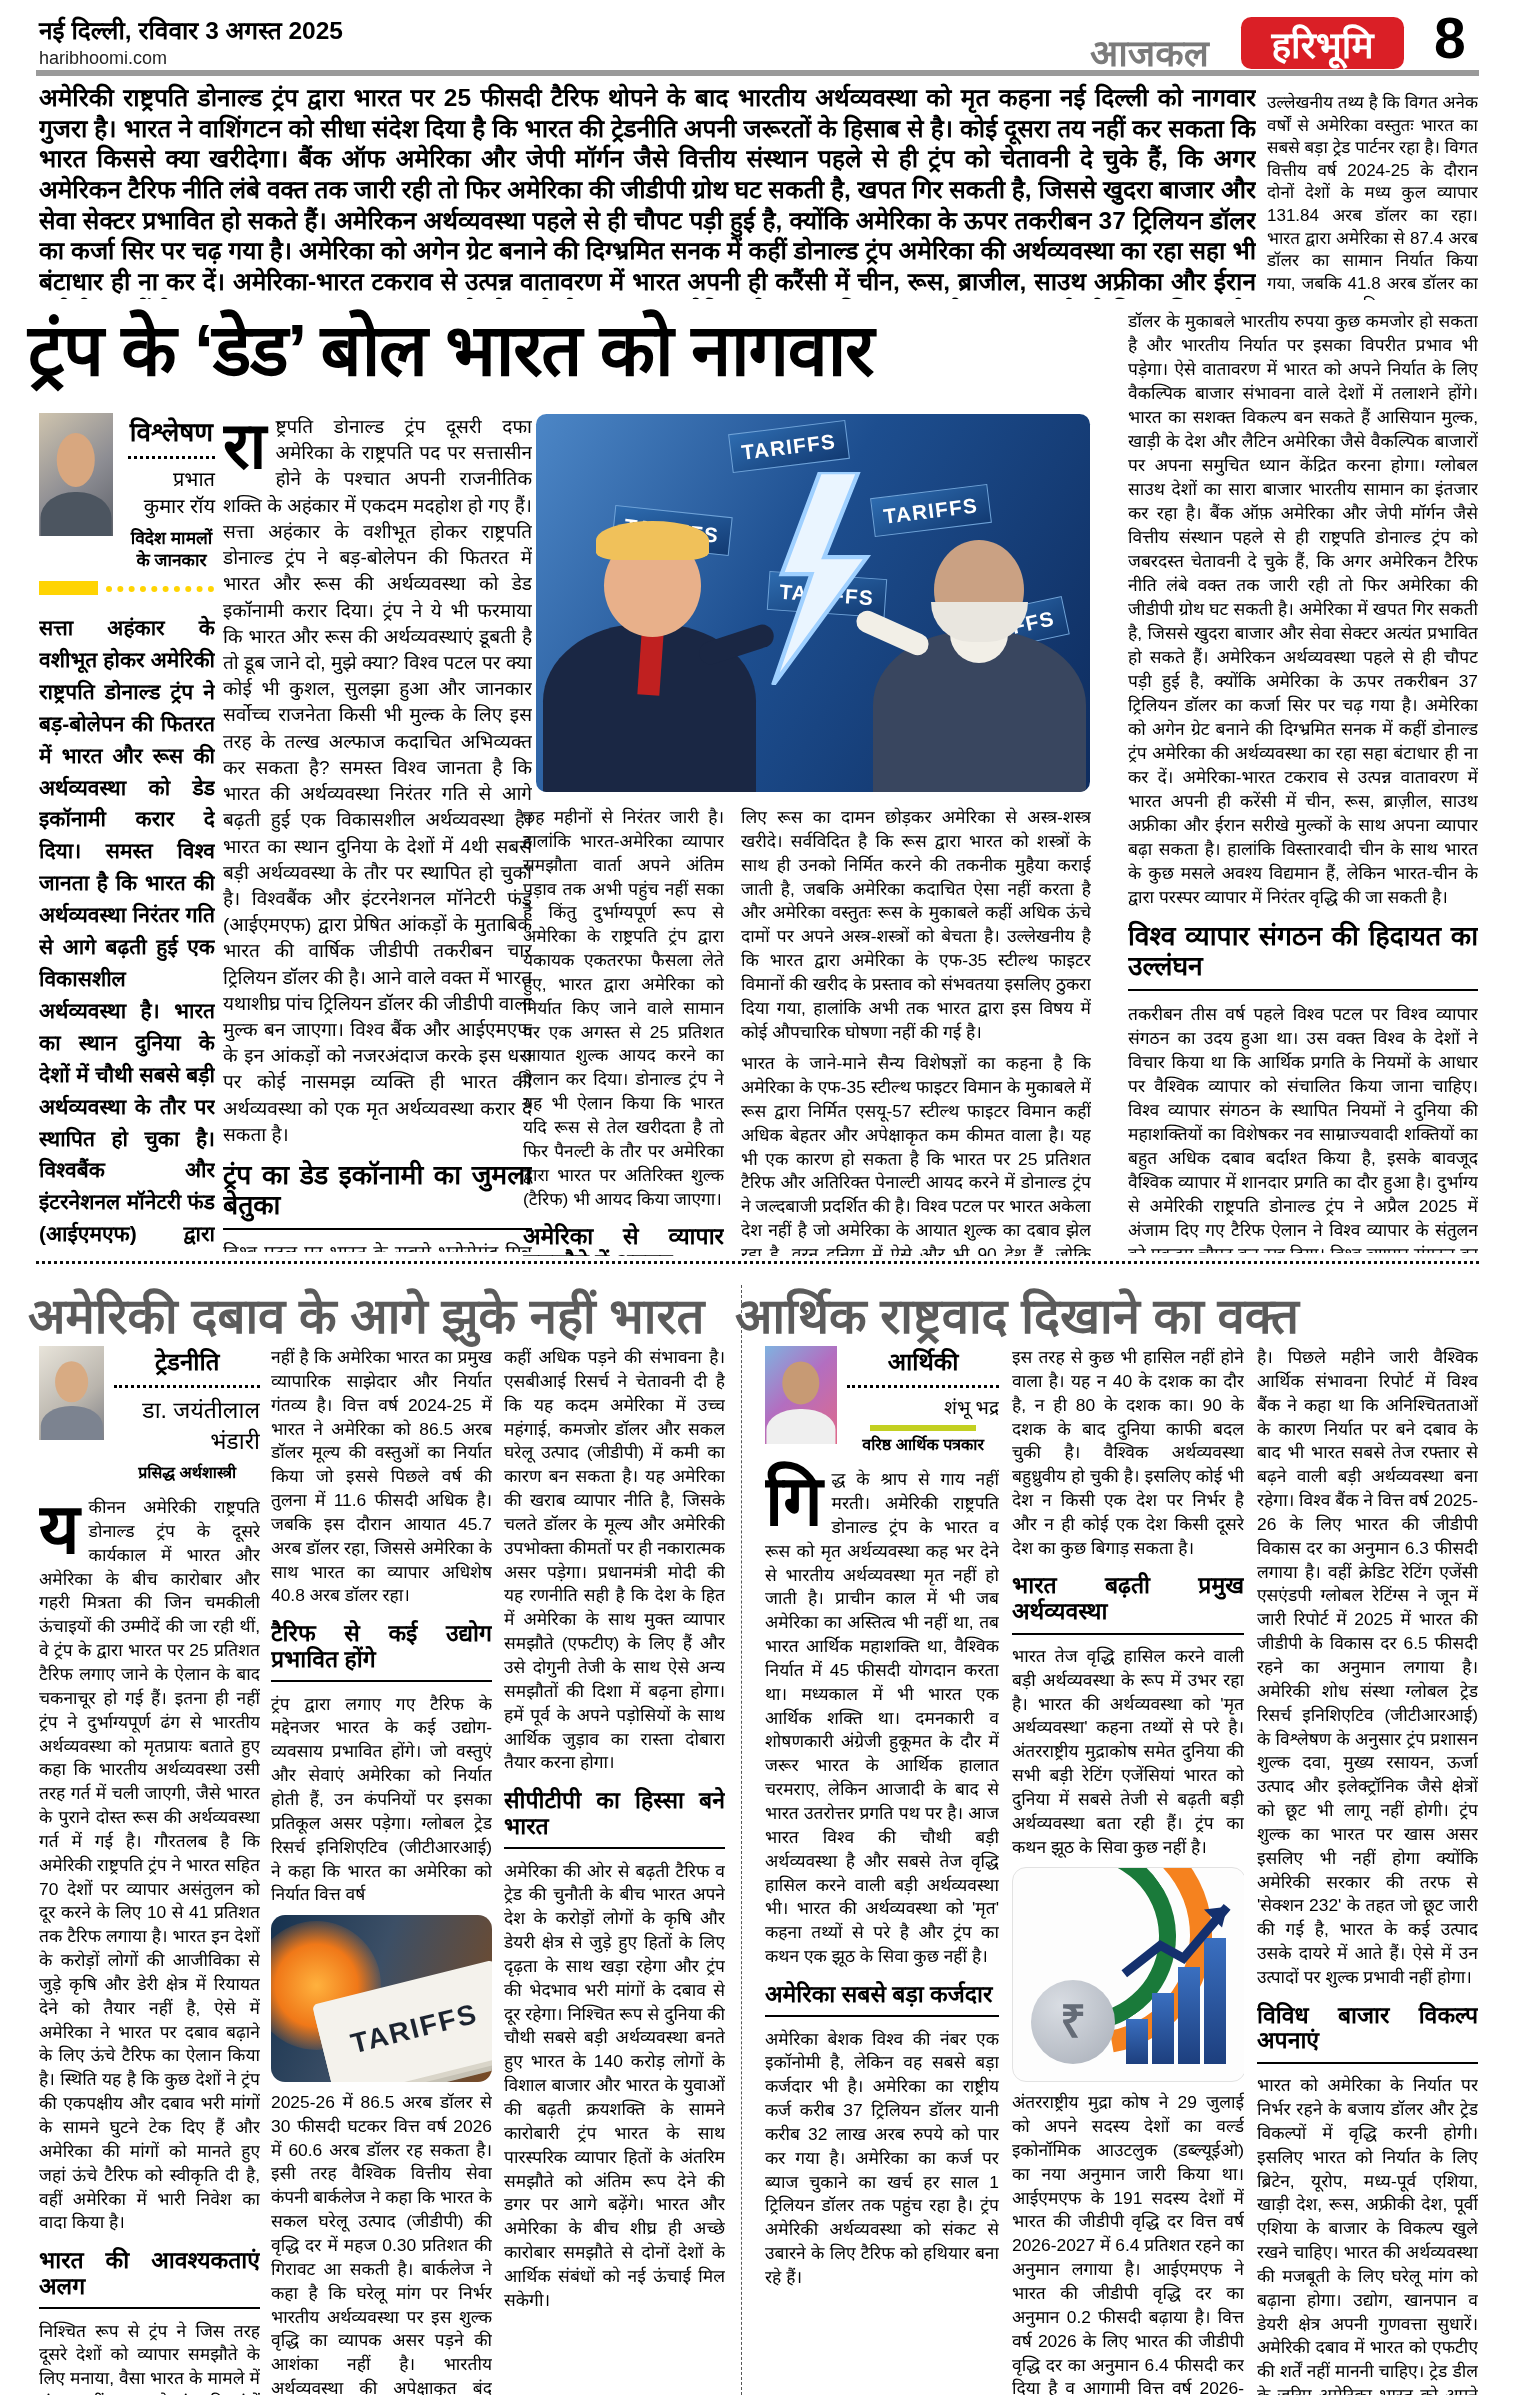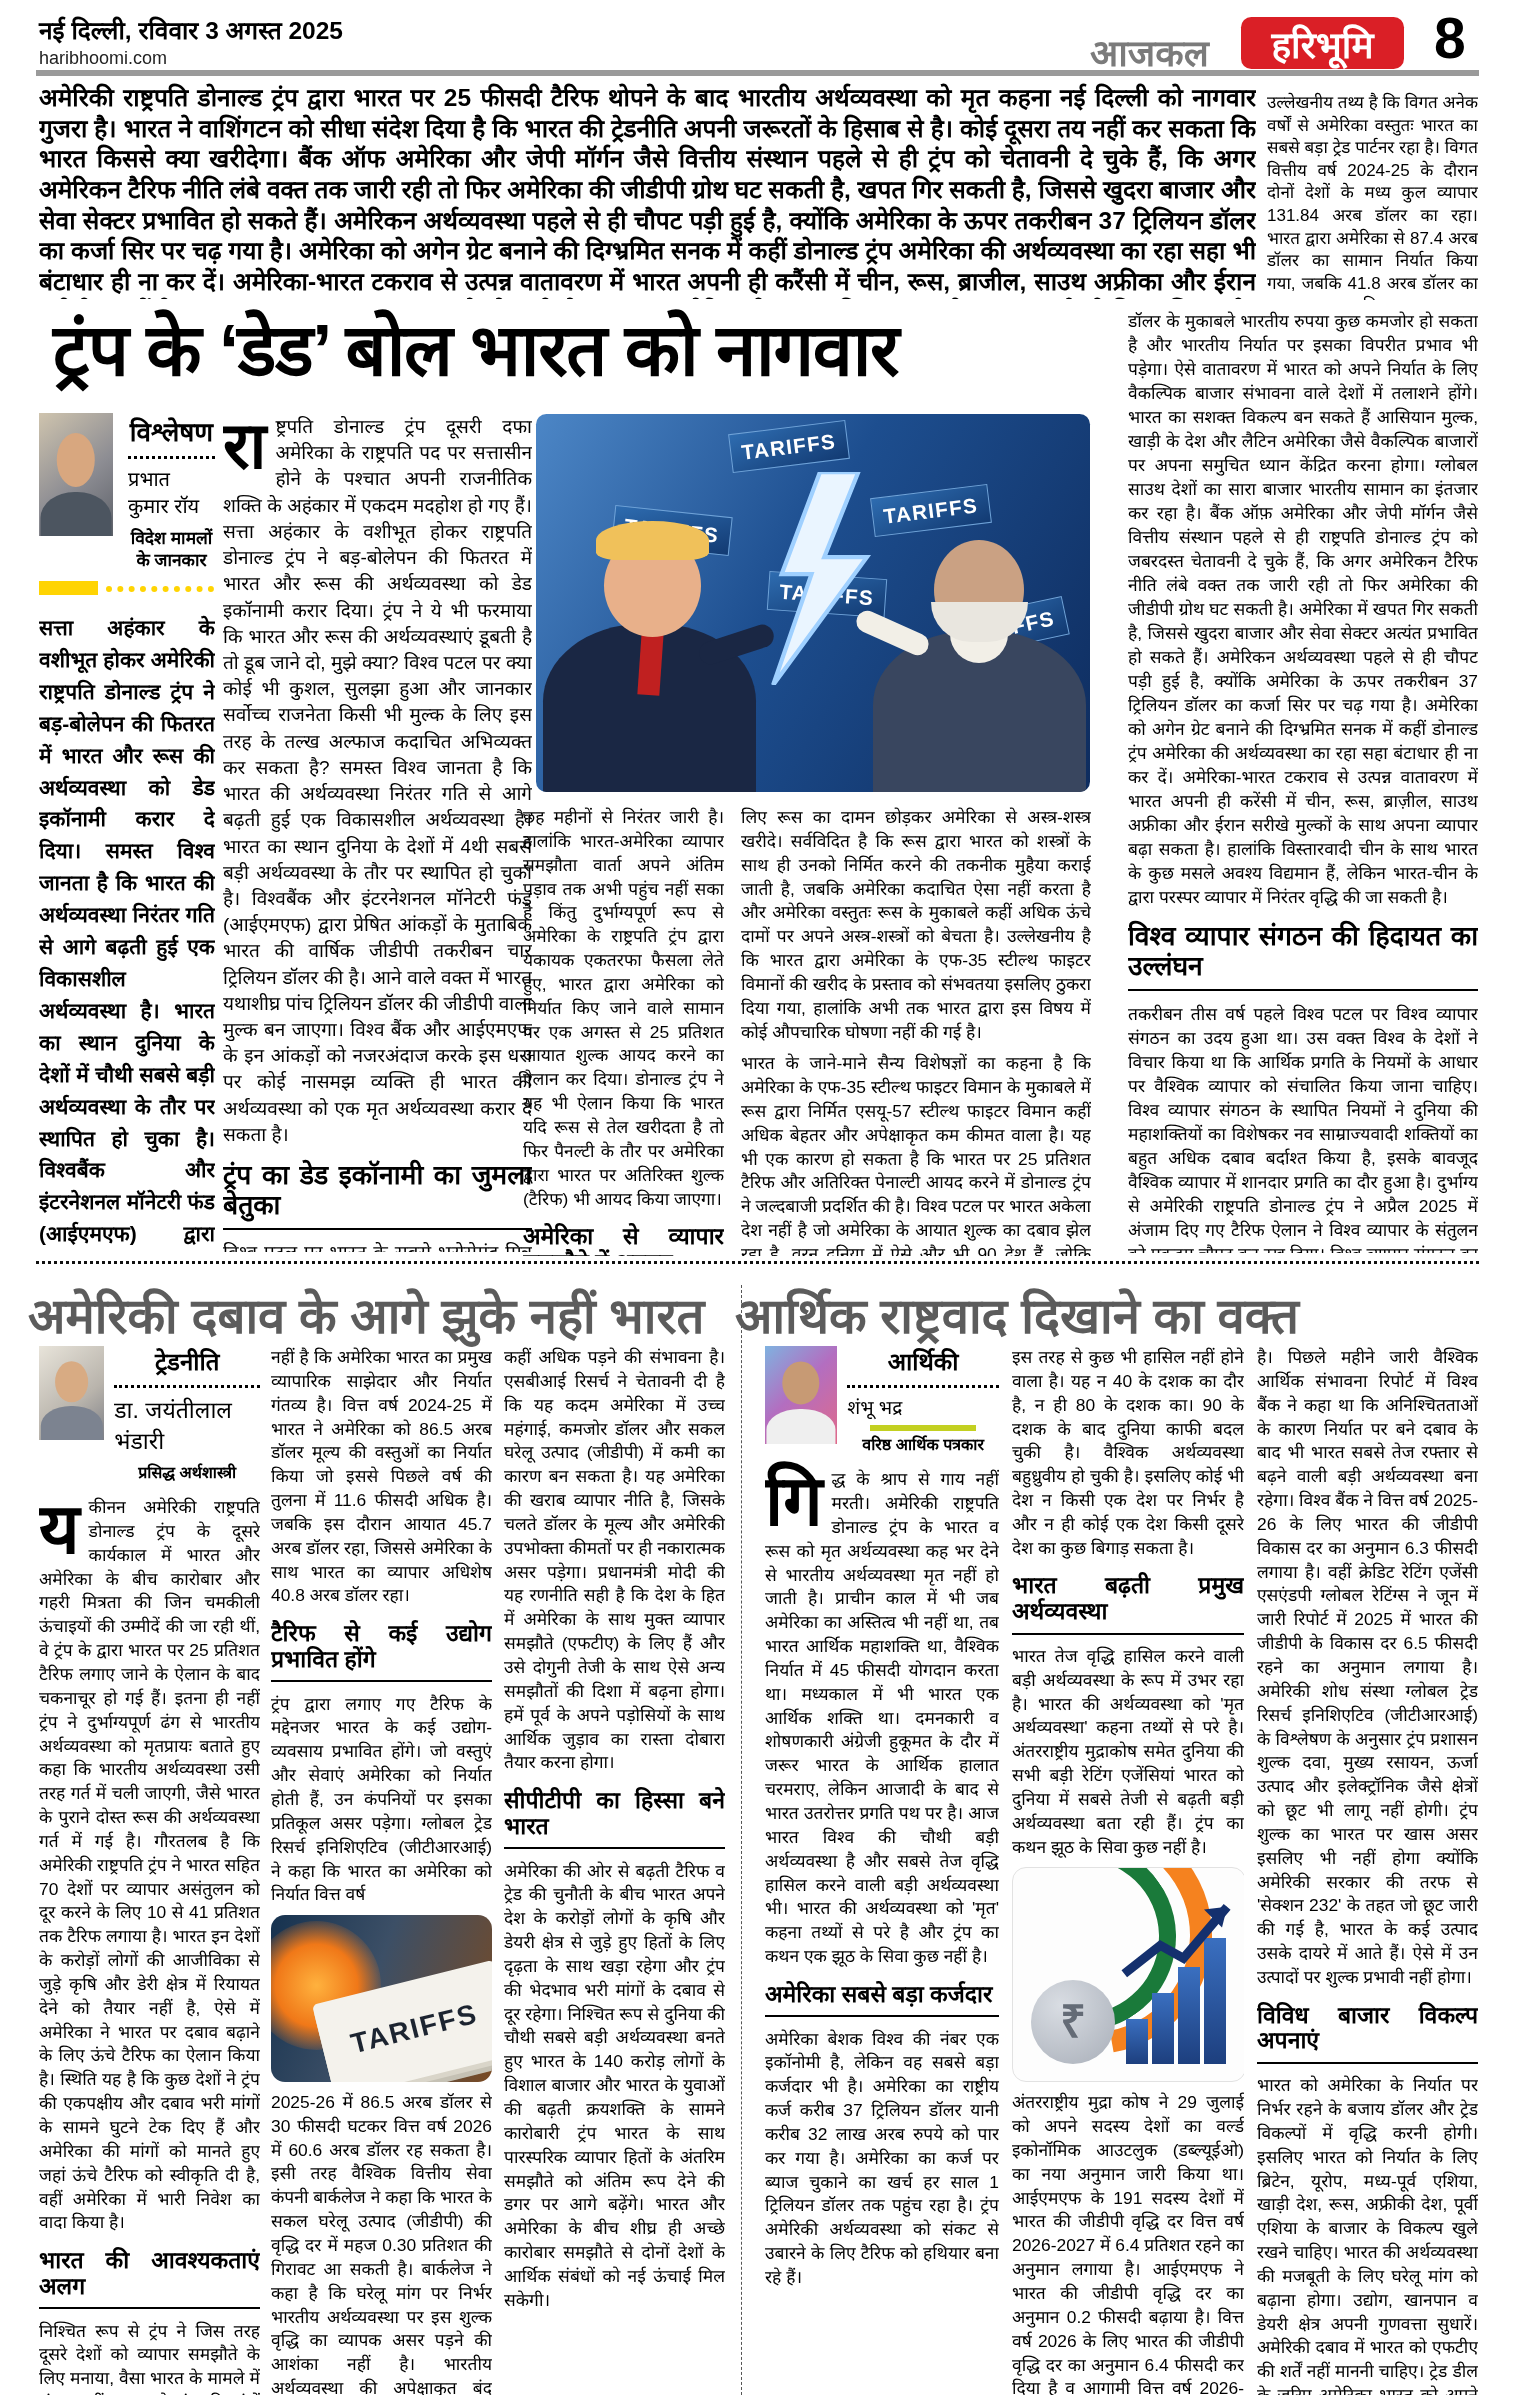--- a/index.html
+++ b/index.html
@@ -17,32 +17,32 @@
             font-size:37px;font-weight:800;color:#fff;}
   #hdr-pageno{left:1434px;top:5.2px;font-size:57px;font-weight:800;}
   #hdr-rule{left:36px;top:70px;width:1443px;height:5.8px;background:#9a9a9a;}
   
   #intro{left:39px;top:83px;width:1217px;height:216px;font-size:24.5px;font-weight:800;
          line-height:1.25;overflow:hidden;}
   
   #rail-narrow{left:1267px;top:92px;width:211px;height:208px;font-size:17px;line-height:1.33;overflow:hidden;}
   #rail-wide{left:1128px;top:309px;width:350px;height:944px;font-size:17.4px;line-height:1.38;overflow:hidden;}
   
-  #headline{left:53px;top:298px;width:1085px;height:103px;font-size:72px;font-weight:900;
+  #headline{left:28px;top:298px;width:1085px;height:103px;font-size:72px;font-weight:900;
             letter-spacing:-1.3px;white-space:nowrap;}
   
   #sidebar{left:39px;top:413px;width:176px;height:839px;}
   .photo{background:linear-gradient(140deg,#cfc4ae 0%,#8d8d93 55%,#5c6068 100%);position:relative;overflow:hidden;}
   .photo .face{position:absolute;left:50%;top:38%;transform:translate(-50%,-50%);width:52%;height:44%;
                border-radius:50%;background:#d8a77f;}
   .photo .body{position:absolute;left:50%;bottom:-8%;transform:translateX(-50%);width:96%;height:44%;
                border-radius:48% 48% 0 0;background:#4c5560;}
   .byl-label{font-size:26px;font-weight:800;text-align:center;}
   .byl-dots{border-top:3.2px dotted #000;margin:6.5px 0;}
-  .byl-author{font-size:20px;text-align:left;}
+  .byl-author{font-size:20px;text-align:right;}
   .byl-role{font-size:17.4px;font-weight:700;text-align:center;line-height:1.25;}
   #quote-mark{left:39px;top:581px;width:176px;height:17px;}
   #quote-mark .bar{position:absolute;left:0;top:0;width:59px;height:14px;background:#ffd403;}
   #quote-mark .dots{position:absolute;left:67px;top:5.2px;width:108px;border-top:6.5px dotted #ffd403;}
   #sidebar-quote{left:39px;top:612px;width:176px;height:640px;font-size:21px;font-weight:800;
                  line-height:1.52;overflow:hidden;}
   
   .bodytxt{font-size:17.4px;line-height:1.37;}
   #col2{left:223px;top:414px;width:309px;height:838px;font-size:19px;line-height:1.38;overflow:hidden;}
   #colA{left:523px;top:806px;width:201px;height:450px;overflow:hidden;}

